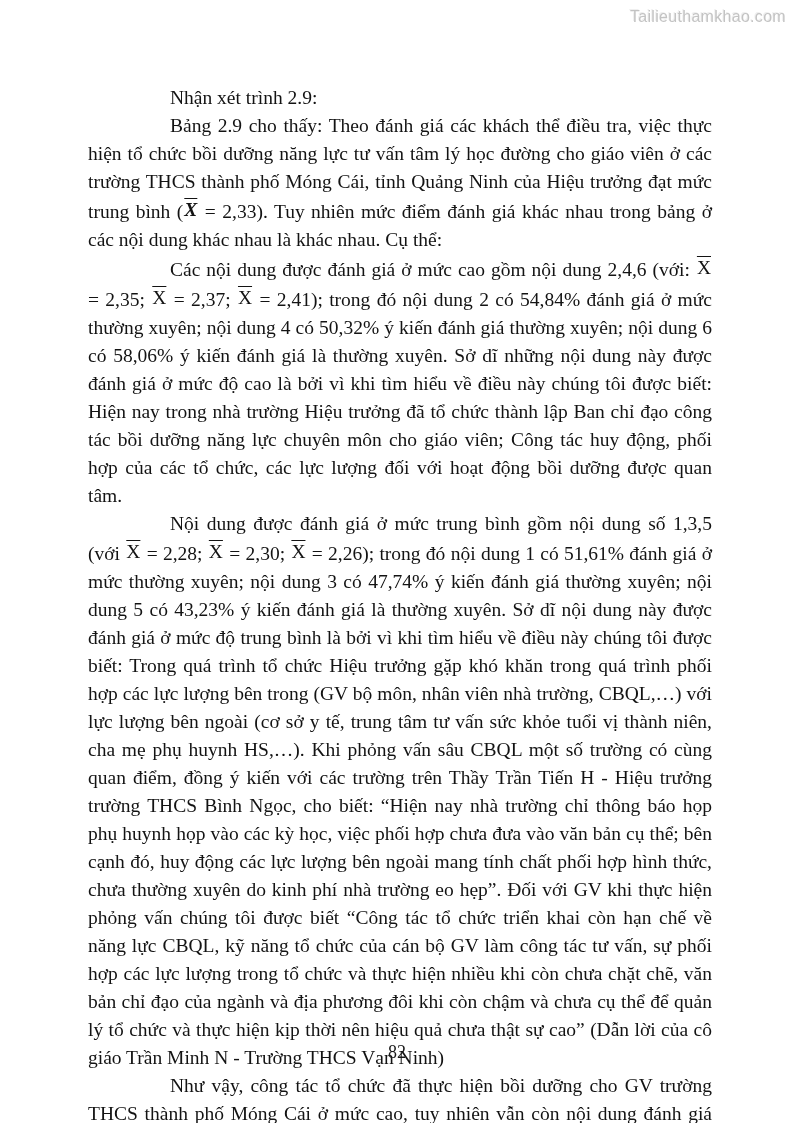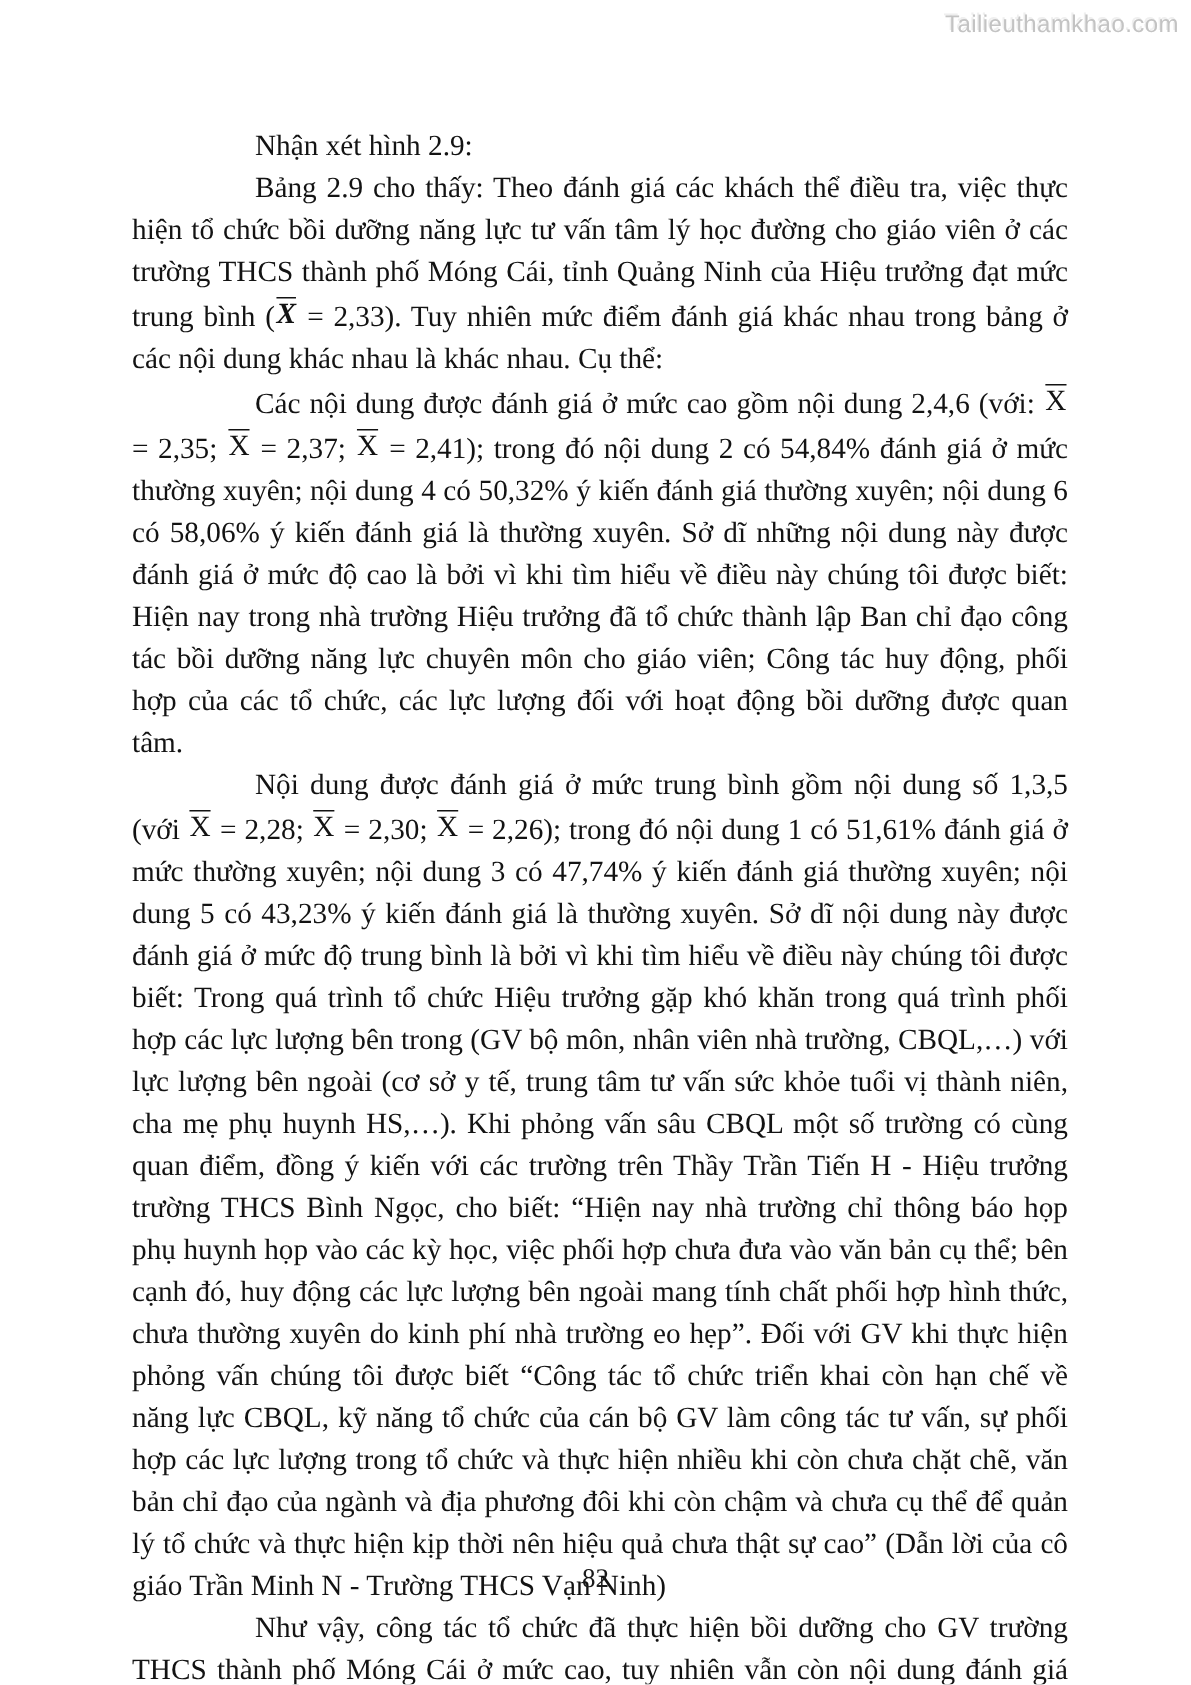--- a/index.html
+++ b/index.html
@@ -62,21 +62,21 @@
     color: #1a1a1a;
   }
 </style>
 </head>
 <body>
 
 <div class="page">
   <div class="watermark">Tailieuthamkhao.com</div>
 
   <div class="doc-body">
-      <p class="para"><span>Nhận xét hình 2.9:</span></p>
+      <p class="para"><span>Nhận xét trình 2.9:</span></p>
       <p class="para"><span>Bảng 2.9 cho thấy: Theo đánh giá các khách thể điều tra, việc thực hiện tổ chức bồi dưỡng năng lực tư vấn tâm lý học đường cho giáo viên ở các trường THCS thành phố Móng Cái, tỉnh Quảng Ninh của Hiệu trưởng đạt mức trung bình (</span><span class="seg-xbar seg-bold-italic">X</span><span> = 2,33). Tuy nhiên mức điểm đánh giá khác nhau trong bảng ở các nội dung khác nhau là khác nhau. Cụ thể:</span></p>
       <p class="para"><span>Các nội dung được đánh giá ở mức cao gồm nội dung 2,4,6 (với: </span><span class="seg-xbar">X</span><span> = 2,35; </span><span class="seg-xbar">X</span><span> = 2,37; </span><span class="seg-xbar">X</span><span> = 2,41); trong đó nội dung 2 có 54,84% đánh giá ở mức thường xuyên; nội dung 4 có 50,32% ý kiến đánh giá thường xuyên; nội dung 6 có 58,06% ý kiến đánh giá là thường xuyên. Sở dĩ những nội dung này được đánh giá ở mức độ cao là bởi vì khi tìm hiểu về điều này chúng tôi được biết: Hiện nay trong nhà trường Hiệu trưởng đã tổ chức thành lập Ban chỉ đạo công tác bồi dưỡng năng lực chuyên môn cho giáo viên; Công tác huy động, phối hợp của các tổ chức, các lực lượng đối với hoạt động bồi dưỡng được quan tâm.</span></p>
       <p class="para"><span>Nội dung được đánh giá ở mức trung bình gồm nội dung số 1,3,5 (với </span><span class="seg-xbar">X</span><span> = 2,28; </span><span class="seg-xbar">X</span><span> = 2,30; </span><span class="seg-xbar">X</span><span> = 2,26); trong đó nội dung 1 có 51,61% đánh giá ở mức thường xuyên; nội dung 3 có 47,74% ý kiến đánh giá thường xuyên; nội dung 5 có 43,23% ý kiến đánh giá là thường xuyên. Sở dĩ nội dung này được đánh giá ở mức độ trung bình là bởi vì khi tìm hiểu về điều này chúng tôi được biết: Trong quá trình tổ chức Hiệu trưởng gặp khó khăn trong quá trình phối hợp các lực lượng bên trong (GV bộ môn, nhân viên nhà trường, CBQL,…) với lực lượng bên ngoài (cơ sở y tế, trung tâm tư vấn sức khỏe tuổi vị thành niên, cha mẹ phụ huynh HS,…). Khi phỏng vấn sâu CBQL một số trường có cùng quan điểm, đồng ý kiến với các trường trên Thầy Trần Tiến H - Hiệu trưởng trường THCS Bình Ngọc, cho biết: </span><span class="seg-italic">“Hiện nay nhà trường chỉ thông báo họp phụ huynh họp vào các kỳ học, việc phối hợp chưa đưa vào văn bản cụ thể; bên cạnh đó, huy động các lực lượng bên ngoài mang tính chất phối hợp hình thức, chưa thường xuyên do kinh phí nhà trường eo hẹp”</span><span>. Đối với GV khi thực hiện phỏng vấn chúng tôi được biết </span><span class="seg-italic">“Công tác tổ chức triển khai còn hạn chế về năng lực CBQL, kỹ năng tổ chức của cán bộ GV làm công tác tư vấn, sự phối hợp các lực lượng trong tổ chức và thực hiện nhiều khi còn chưa chặt chẽ, văn bản chỉ đạo của ngành và địa phương đôi khi còn chậm và chưa cụ thể để quản lý tổ chức và thực hiện kịp thời nên hiệu quả chưa thật sự cao” (Dẫn lời của cô giáo Trần Minh N - Trường THCS Vạn Ninh)</span></p>
       <p class="para"><span>Như vậy, công tác tổ chức đã thực hiện bồi dưỡng cho GV trường THCS thành phố Móng Cái ở mức cao, tuy nhiên vẫn còn nội dung đánh giá với ý</span></p>
     </div>
 
   <div class="page-number">82</div>
 </div>
 
 </body></html>

